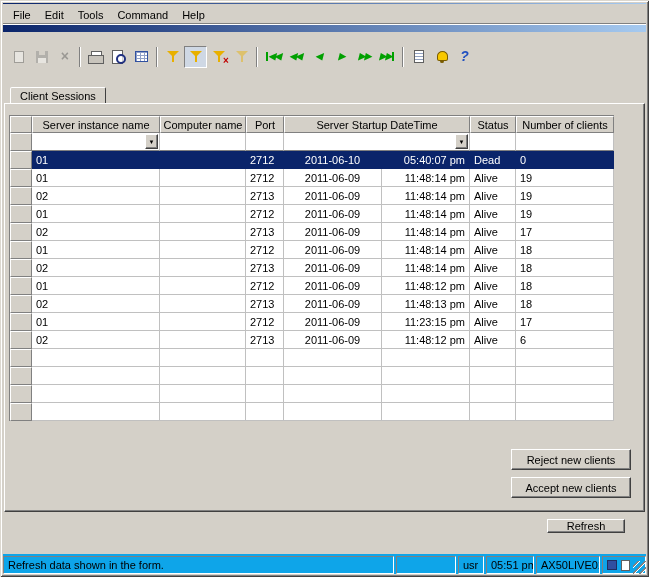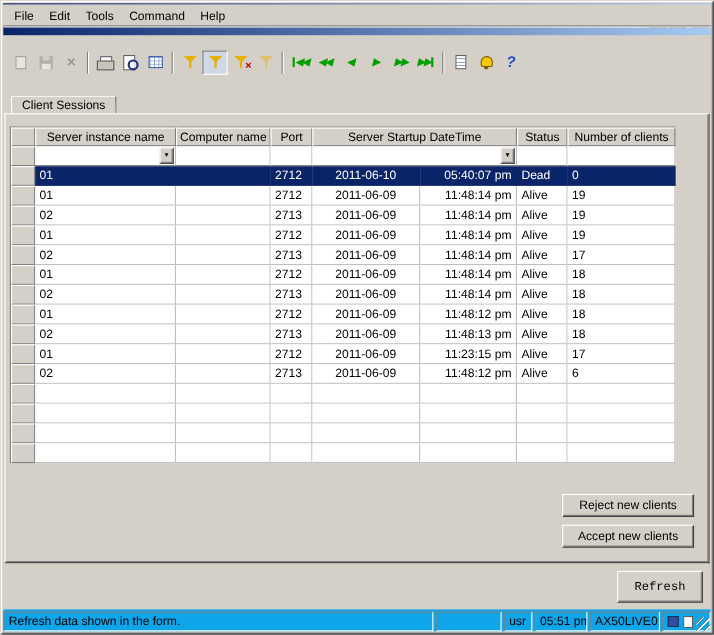--- a/index.html
+++ b/index.html
@@ -97,21 +97,21 @@
   td.cd{text-align:center;}
   td.ct{text-align:right;padding-right:8px;}
   tr.selected td{background:#0a246a;color:#fff;border-right-color:#0a246a;border-bottom-color:#0a246a;}
   tr.selected td.sel{background:#d4d0c8;color:#000;border-color:#fff #808080 #808080 #fff;}
   
   .btn{background:#d4d0c8;color:#000;font-family:"Liberation Sans",sans-serif;font-size:11px;
     border:1px solid;border-color:#fff #404040 #404040 #fff;box-shadow:inset -1px -1px 0 #808080;
     height:21px;padding:0 6px;cursor:default;}
   #btn-reject{position:absolute;right:13px;top:345px;width:120px;}
   #btn-accept{position:absolute;right:13px;top:373px;width:120px;}
-  #btn-refresh{position:absolute;right:10px;top:519px;width:78px;height:29px;font-family:Liberation Mono, monospace;}
+  #btn-refresh{position:absolute;right:24px;top:519px;width:78px;height:14px;}
   
   .statusbar{position:absolute;left:3px;right:3px;bottom:3px;height:20px;display:flex;
     gap:2px;align-items:stretch;padding-top:2px;background:#0ea5e9;}
   .sb-panel{border:1px solid;border-color:#808080 #fff #fff #808080;padding:1px 4px;
     line-height:14px;white-space:nowrap;overflow:hidden;}
   .sb-msg{flex:1;}
   .sb-empty{width:60px;}
   .sb-usr{width:26px;text-align:left;}
   .sb-time{width:48px;text-align:center;}
   .sb-server{width:64px;text-align:center;}

